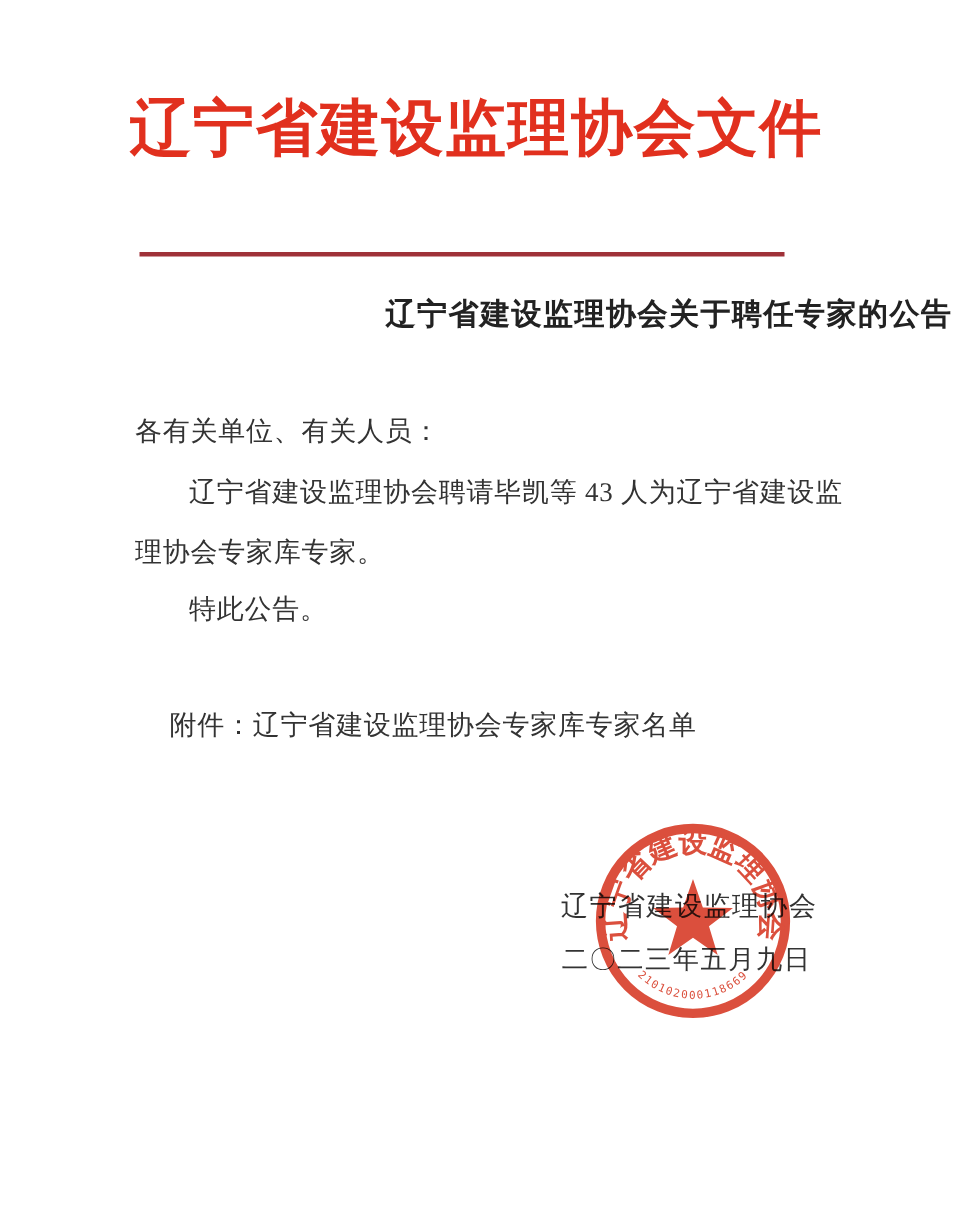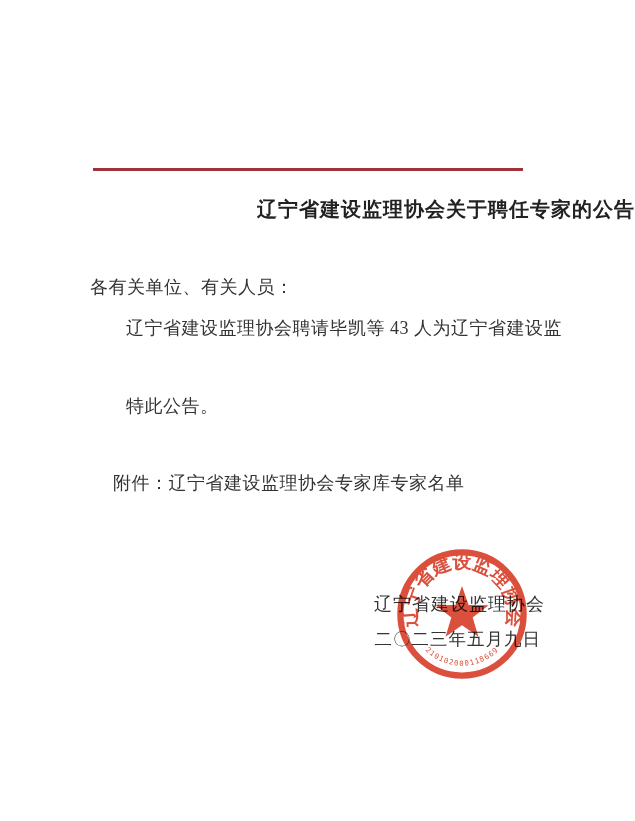--- a/index.html
+++ b/index.html
@@ -98,30 +98,32 @@
     font-family: "DejaVu Sans Mono", "Liberation Mono", monospace;
     font-size: 10.5px;
     letter-spacing: 1.5px;
   }
 </style>
 </head>
 <body>
 
 <div class="page">
 
+  <div class="header-title">辽宁省建设监理协会文件</div>
 
 
   <div class="red-rule"></div>
 
   <div class="doc-title">辽宁省建设监理协会关于聘任专家的公告</div>
 
   <div class="body-text salutation">各有关单位、有关人员：</div>
 
   <div class="body-text para-line-1">辽宁省建设监理协会聘请毕凯等 43 人为辽宁省建设监</div>
 
+  <div class="body-text para-line-2">理协会专家库专家。</div>
 
   <div class="body-text attachment">附件：辽宁省建设监理协会专家库专家名单</div>
 
   <div class="body-text closing">特此公告。</div>
 
   <div class="signature-line">辽宁省建设监理协会</div>
 
   <div class="date-line">二〇二三年五月九日</div>
 
   <div class="seal">

